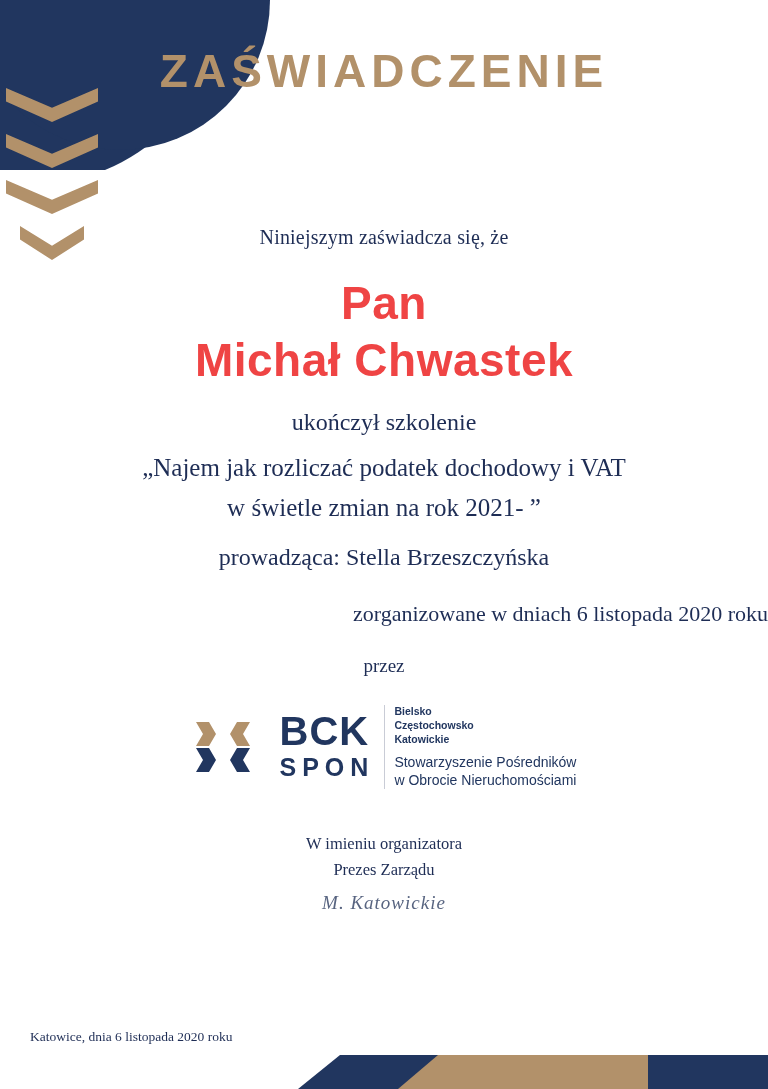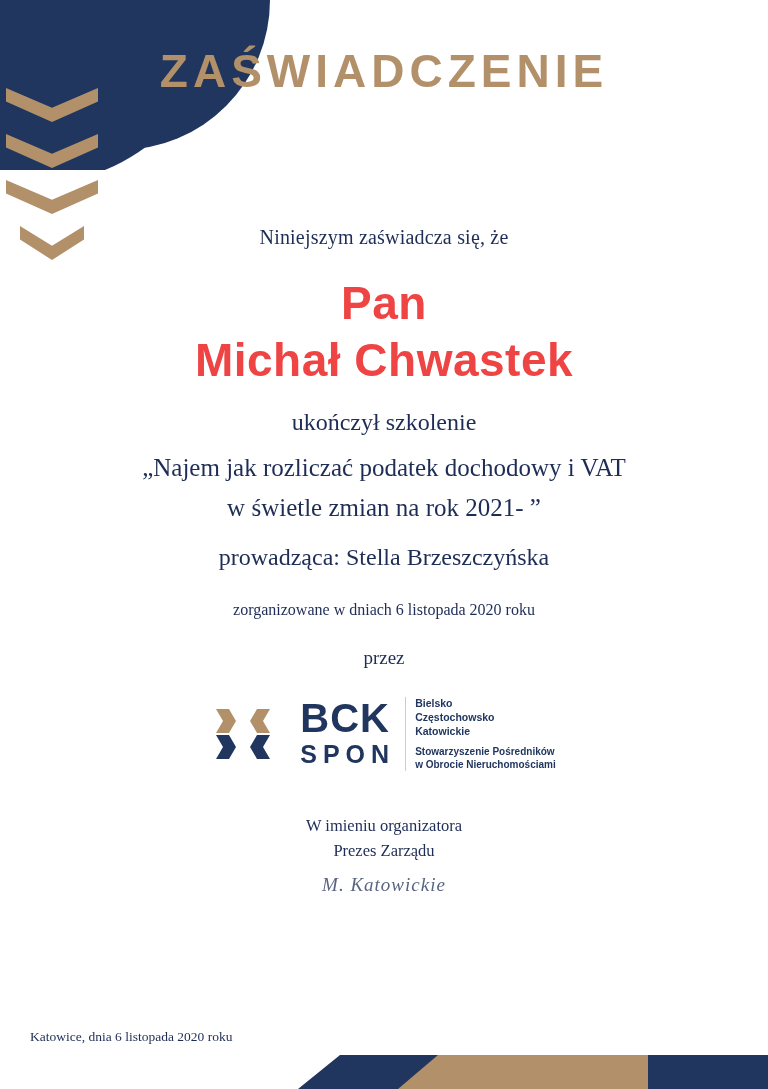--- a/index.html
+++ b/index.html
@@ -113,22 +113,23 @@
     font-size: 25px;
     line-height: 1.6;
     margin: 0 auto 16px auto;
     width: 640px;
   }
   .instructor {
     font-size: 24px;
     margin-bottom: 30px;
   }
   .dates {
-    font-size: 16px;
+    font-size: 22px;
     margin-bottom: 28px;
+    text-align: right;
   }
   .przez {
     font-size: 19px;
     margin-bottom: 10px;
   }
 
   
   .logo-row {
     margin-top: 28px;
     display: flex;
@@ -166,22 +167,22 @@
   .logo-sub {
     font-family: "Liberation Sans", sans-serif;
     font-size: 10.5px;
     font-weight: bold;
     color: #21365f;
     line-height: 1.32;
     border-left: 1px solid #c9ccd6;
     padding-left: 9px;
   }
   .logo-sub .light {
-    font-weight: bold;
-    font-size: 10px;
+    font-weight: normal;
+    font-size: 14px;
     display: block;
     margin-top: 6px;
     line-height: 1.3;
   }
 
   
   .signature {
     margin-top: 42px;
     font-size: 16.5px;
     line-height: 1.55;

